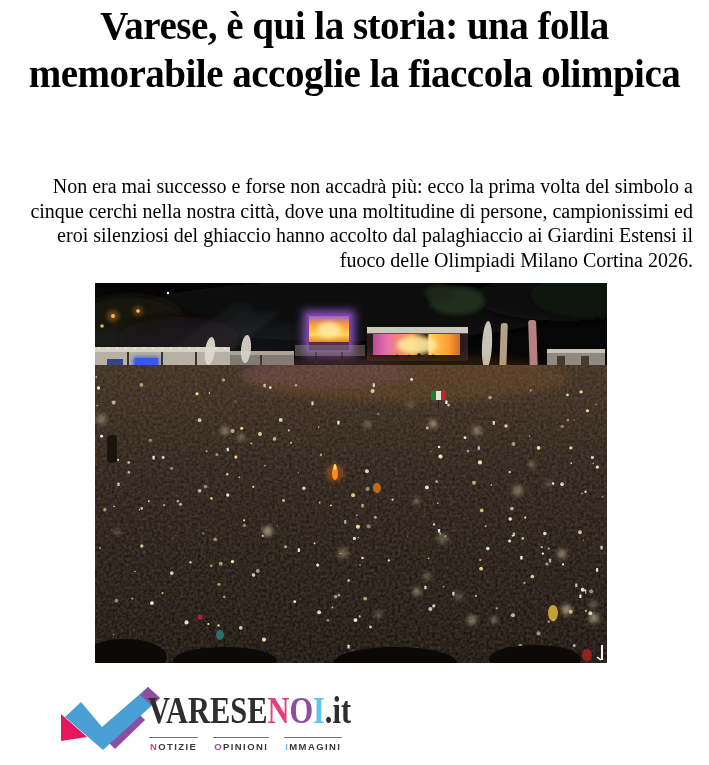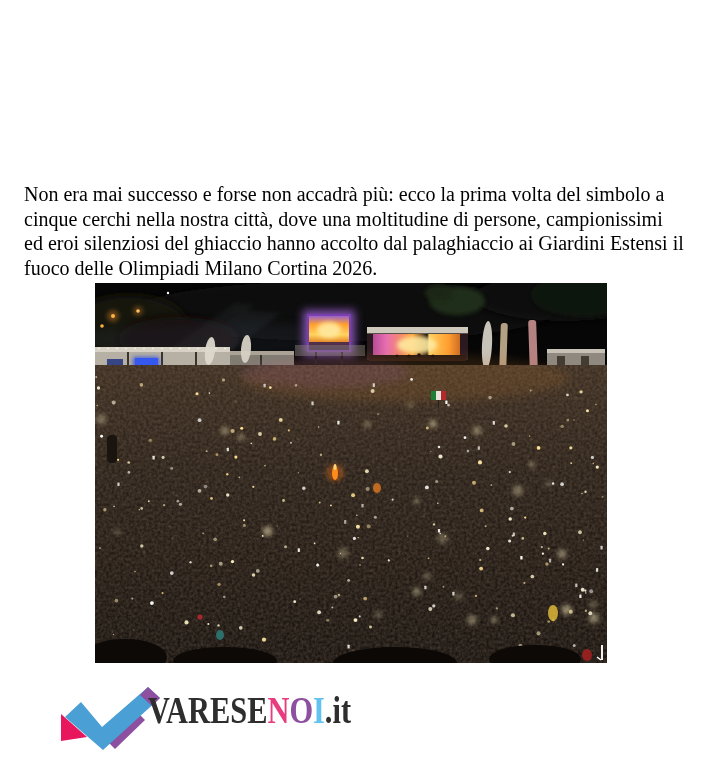--- a/index.html
+++ b/index.html
@@ -7,22 +7,22 @@
   .page{
     position:relative;width:709px;height:765px;background:#ffffff;overflow:hidden;
     font-family:"Liberation Serif", serif;
   }
   .headline{
     position:absolute;top:2px;left:0;right:0;margin:0;padding:0 26px;
     text-align:center;font-size:39px;font-weight:700;line-height:48px;color:#000;
     letter-spacing:-0.5px;
   }
   .dek{
-    position:absolute;top:166px;left:8px;right:8px;margin:16px;
-    text-align:left;font-size:20px;line-height:24.5px;color:#000;
+    position:absolute;top:166px;left:8px;right:8px;margin:8px;
+    text-align:right;font-size:20px;line-height:24.5px;color:#000;
   }
   .photo{
     position:absolute;left:95px;top:283px;width:512px;height:380px;margin:0;
     background:#060606;
   }
   .photo svg{display:block;}
   .logo{
     position:absolute;left:60px;top:684px;width:330px;height:78px;cursor:pointer;text-decoration:underline;
   }
   .logo-check{position:absolute;left:0;top:0;}
@@ -36,20 +36,21 @@
     font-family:"Liberation Sans", sans-serif;font-size:9.5px;font-weight:600;
     letter-spacing:1.4px;color:#3a3a3a;
   }
   .labels .label{border-top:1.5px solid #777;padding:3px 1px 0 1px;white-space:nowrap;}
 </style>
 </head>
 <body>
 
 <div class="page">
 
+  <h1 class="headline">Varese, è qui la storia: una folla memorabile accoglie la fiaccola olimpica</h1>
 
   <p class="dek">Non era mai successo e forse non accadrà più: ecco la prima volta del simbolo a cinque cerchi nella nostra città, dove una moltitudine di persone, campionissimi ed eroi silenziosi del ghiaccio hanno accolto dal palaghiaccio ai Giardini Estensi il fuoco delle Olimpiadi Milano Cortina 2026.</p>
 
   <figure class="photo">
     <svg width="512" height="380" viewBox="0 0 512 380">
       <defs>
         <linearGradient id="crowdGrad" x1="0" y1="0" x2="0" y2="1">
           <stop offset="0%" stop-color="#34261a"></stop>
           <stop offset="35%" stop-color="#201711"></stop>
           <stop offset="100%" stop-color="#0c0806"></stop>
@@ -548,15 +549,20 @@
   <div class="logo">
     <svg class="logo-check" width="105" height="77" viewBox="0 0 105 77">
       <polygon points="1,30 27,53 1,57" fill="#e8175d"></polygon>
       <polygon points="45,55 75,26 85,36 55,65" fill="#8d4fa0"></polygon>
       <polygon points="5,33 21,18 42,43 88,3 100,14 43,66" fill="#4a9fd5"></polygon>
       <polygon points="80,11 88,3 100,14 92,22" fill="#8d4fa0"></polygon>
     </svg>
     <div class="brand">
       <span style="color: rgb(46, 46, 46);">VARESE</span><span style="color: rgb(231, 60, 125);">N</span><span style="color: rgb(141, 79, 160);">O</span><span style="color: rgb(99, 195, 240);">I</span><span style="color: rgb(46, 46, 46);">.it</span>
     </div>
+    <div class="labels">
+      <span class="label"><span style="color: rgb(231, 60, 125);">N</span><span>OTIZIE</span></span>
+      <span class="label"><span style="color: rgb(141, 79, 160);">O</span><span>PINIONI</span></span>
+      <span class="label"><span style="color: rgb(99, 195, 240);">I</span><span>MMAGINI</span></span>
+    </div>
   </div>
 
 </div>
 
 </body></html>

